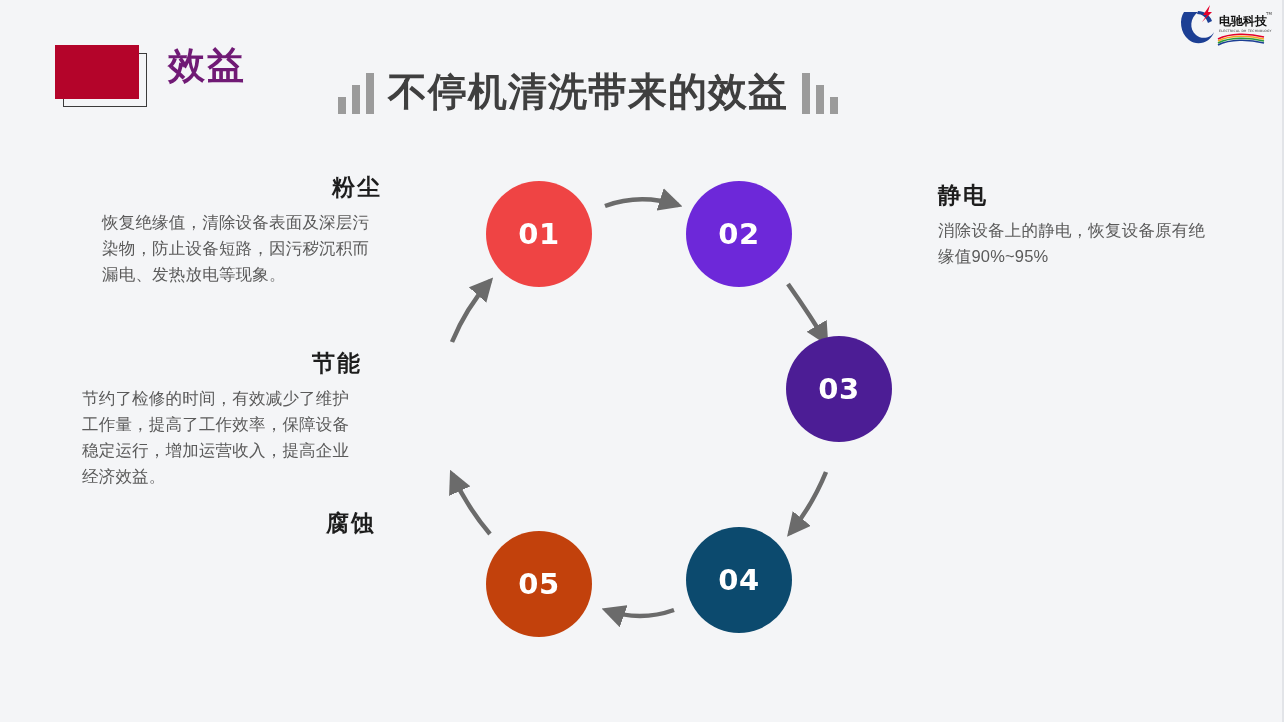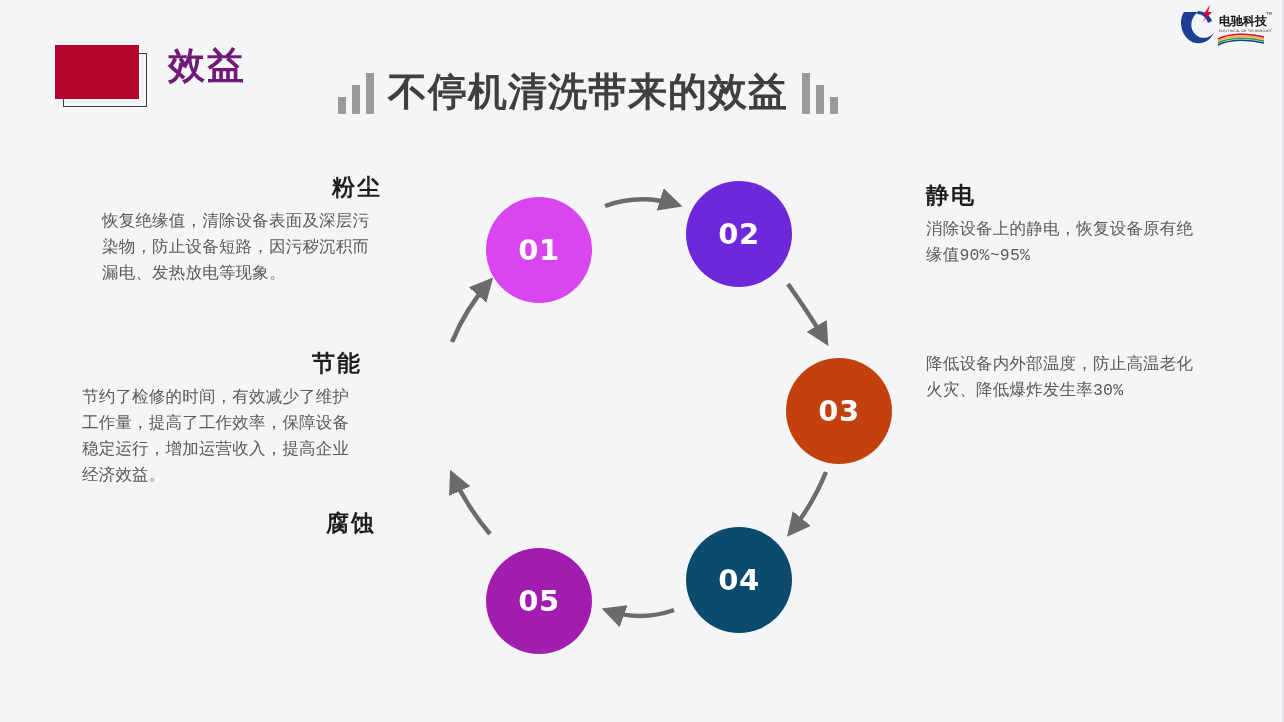--- a/index.html
+++ b/index.html
@@ -122,37 +122,37 @@
     color: #ffffff;
     font-size: 29px;
     font-weight: 700;
     letter-spacing: 0.5px;
     font-family: "DejaVu Sans", "Liberation Sans", sans-serif;
   }
 
   
   .block { position: absolute; width: 280px; }
   .block.left  { text-align: left; }
-  .block.right { text-align: left; }
+  .block.right { text-align: left; margin-left: 12px; }
   .block-title {
     font-size: 23px;
     font-weight: 700;
     color: #1d1d1d;
     line-height: 1.1;
     margin-bottom: 9px;
     letter-spacing: 2px;
     font-family: "DejaVu Sans", "Liberation Sans", sans-serif;
   }
   .block.left .block-title { text-align: right; }
   .block-body {
     font-size: 16.5px;
     color: #5a5a5a;
     line-height: 1.58;
     letter-spacing: 0.2px;
-    font-family: Liberation Mono, monospace;
+    font-family: Liberation Sans, sans-serif;
   }
 </style>
 </head>
 <body>
 
 <div id="slide">
 
   <div id="header-badge">
     <div id="badge-outline"></div>
     <div id="badge-fill" style="background: rgb(180, 4, 42);"></div>
@@ -205,25 +205,25 @@
 
     <path d="M 826 472 Q 812 506, 790 533" stroke="#6b6b6b" stroke-width="4.5" fill="none" marker-end="url(#ah)"></path>
 
     <path d="M 674 610 Q 640 622, 606 610" stroke="#6b6b6b" stroke-width="4.5" fill="none" marker-end="url(#ah)"></path>
 
     <path d="M 490 534 Q 467 507, 452 474" stroke="#6b6b6b" stroke-width="4.5" fill="none" marker-end="url(#ah)"></path>
 
     <path d="M 452 342 Q 466 308, 490 281" stroke="#6b6b6b" stroke-width="4.5" fill="none" marker-end="url(#ah)"></path>
   </svg>
 
-  <div class="node" style="width: 106px; height: 106px; left: 486px; top: 197px; background: #d946ef;">01</div>
+  <div class="node" style="width: 106px; height: 106px; left: 486px; top: 181px; background: #ef4444;">01</div>
   <div class="node" style="width: 106px; height: 106px; left: 686px; top: 181px; background: #6d28d9;">02</div>
-  <div class="node" style="width: 106px; height: 106px; left: 786px; top: 358px; background: #c2410c;">03</div>
+  <div class="node" style="width: 106px; height: 106px; left: 786px; top: 336px; background: #4c1d95;">03</div>
   <div class="node" style="width: 106px; height: 106px; left: 686px; top: 527px; background: #0c4a6e;">04</div>
-  <div class="node" style="width: 106px; height: 106px; left: 486px; top: 548px; background: #a21caf;">05</div>
+  <div class="node" style="width: 106px; height: 106px; left: 486px; top: 531px; background: #c2410c;">05</div>
 
   <div class="block left" style="left:82px; top:175px;margin-left:20px;">
     <div class="block-title">粉尘</div>
     <div class="block-body">恢复绝缘值，清除设备表面及深层污染物，防止设备短路，因污秽沉积而漏电、发热放电等现象。</div>
   </div>
 
   <div class="block left" style="left:82px; top:351px;">
     <div class="block-title">节能</div>
     <div class="block-body">节约了检修的时间，有效减少了维护工作量，提高了工作效率，保障设备稳定运行，增加运营收入，提高企业经济效益。</div>
   </div>
@@ -231,17 +231,16 @@
   <div class="block left" style="left:96px; top:511px;">
     <div class="block-title">腐蚀</div>
   </div>
 
   <div class="block right" style="left:926px; top:183px;">
     <div class="block-title">静电</div>
     <div class="block-body">消除设备上的静电，恢复设备原有绝缘值90%~95%</div>
   </div>
 
   <div class="block right" style="left:926px; top:352px;">
-    <div class="block-body">降低设备内外部温度，防止高温老化火灾、降低爆炸发生率30%</div>
   </div>
 
 
 </div>
 
 </body></html>

